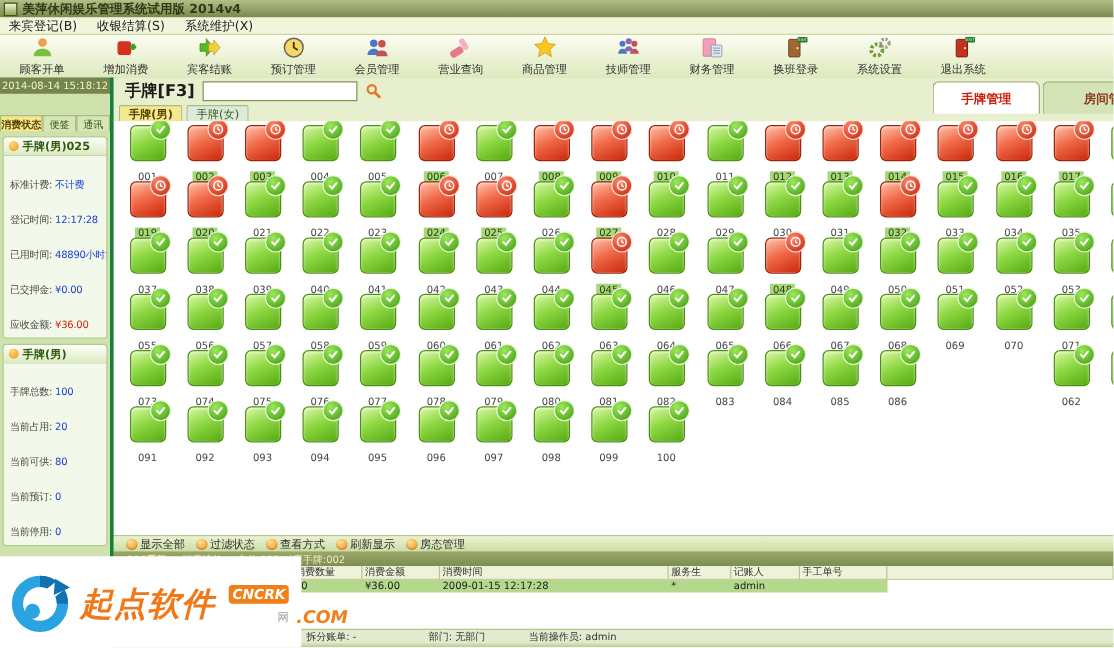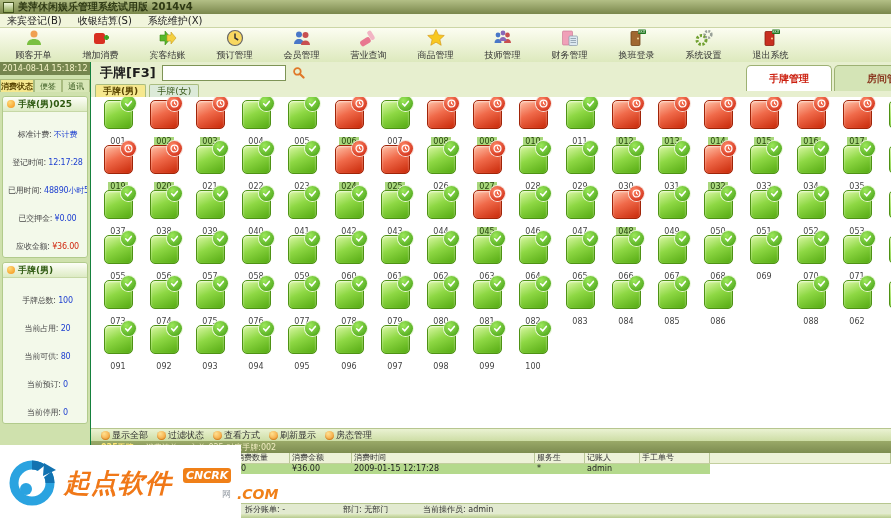--- a/index.html
+++ b/index.html
@@ -20,24 +20,24 @@
 
   
   .toolbar{position:absolute;left:0;top:28px;width:891px;height:34px;
     background:linear-gradient(#fcfdf1,#dde9bd);border-bottom:1px solid #b7c68f;display:flex;}
   .tbtn{width:67px;display:flex;flex-direction:column;align-items:center;justify-content:center;
     gap:1px;font-size:9px;color:#333;cursor:pointer;}
   .tbtn svg{width:20px;height:20px;display:block;}
 
   
   .sidebar{position:absolute;left:0;top:62px;width:91px;height:404px;background:#cfe1ad;
-    border-right:1px solid #15803d;box-sizing:border-box;text-align:center;}
+    border-right:3px solid #15803d;box-sizing:border-box;}
   .datebar{height:13px;background:#75854e;color:#f4f2c6;font-size:8px;display:flex;
     align-items:center;justify-content:center;white-space:nowrap;}
-  .side-tabs{display:flex;height:13px;margin-top:4px;}
+  .side-tabs{display:flex;height:13px;margin-top:17px;}
   .stab{flex:1;font-size:8px;display:flex;align-items:center;justify-content:center;
     background:#d7e6b6;border:1px solid #a9bc80;border-bottom:none;color:#33551a;cursor:pointer;white-space:nowrap;}
   .stab.active{background:#f6e88e;font-weight:bold;color:#584400;}
   .panel{margin:4px 2px 0;background:#f3f9ea;border:1px solid #b2cb8c;border-radius:3px;padding-bottom:5px;}
   .panel-h{height:14px;display:flex;align-items:center;gap:3px;padding-left:4px;font-size:9px;
     font-weight:bold;color:#2e5a10;background:linear-gradient(#fdfef8,#ddebc4);
     border-bottom:1px solid #c6d8a6;border-radius:3px 3px 0 0;cursor:pointer;}
   .ball{width:8px;height:8px;border-radius:50%;flex:0 0 8px;
     background:radial-gradient(circle at 35% 30%,#ffd978,#f49216);display:inline-block;}
   .prow{font-size:8px;color:#4a4a4a;padding:17px 0 0 5px;white-space:nowrap;overflow:hidden;letter-spacing:-0.2px;}
@@ -907,27 +907,20 @@
               </svg>
             </span>
           </div><div class="clabel">085</div></div>
         <div class="cell" style="left: 606px; top: 183px;"><div class="cicon green">
             <span class="badge green">
               <svg viewBox="0 0 14 14">
                 <path d="M3.4 7.3 6 9.9 10.6 4.3" stroke="#fff" stroke-width="2" fill="none" stroke-linecap="round"></path>
               </svg>
             </span>
           </div><div class="clabel">086</div></div>
-        <div class="cell" style="left: 699px; top: 183px;"><div class="cicon green">
-            <span class="badge green">
-              <svg viewBox="0 0 14 14">
-                <path d="M3.4 7.3 6 9.9 10.6 4.3" stroke="#fff" stroke-width="2" fill="none" stroke-linecap="round"></path>
-              </svg>
-            </span>
-          </div><div class="clabel">088</div></div>
         <div class="cell" style="left: 745px; top: 183px;"><div class="cicon green">
             <span class="badge green">
               <svg viewBox="0 0 14 14">
                 <path d="M3.4 7.3 6 9.9 10.6 4.3" stroke="#fff" stroke-width="2" fill="none" stroke-linecap="round"></path>
               </svg>
             </span>
           </div><div class="clabel">062</div></div>
         <div class="cell" style="left: 791px; top: 183px;">
           <div class="cicon green"></div>
         </div>

